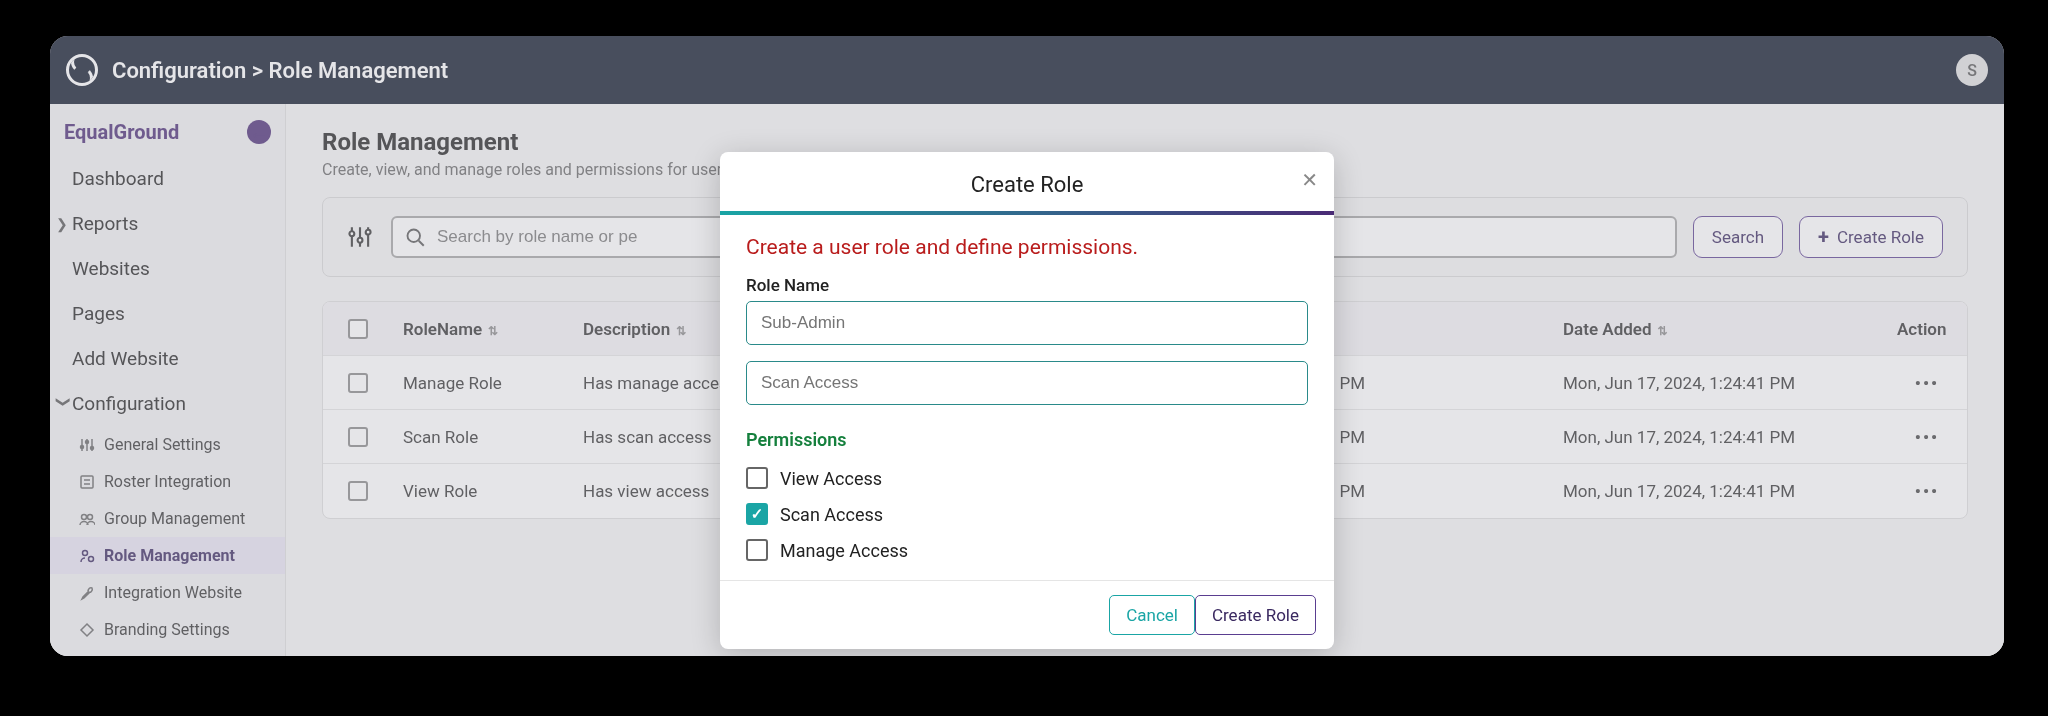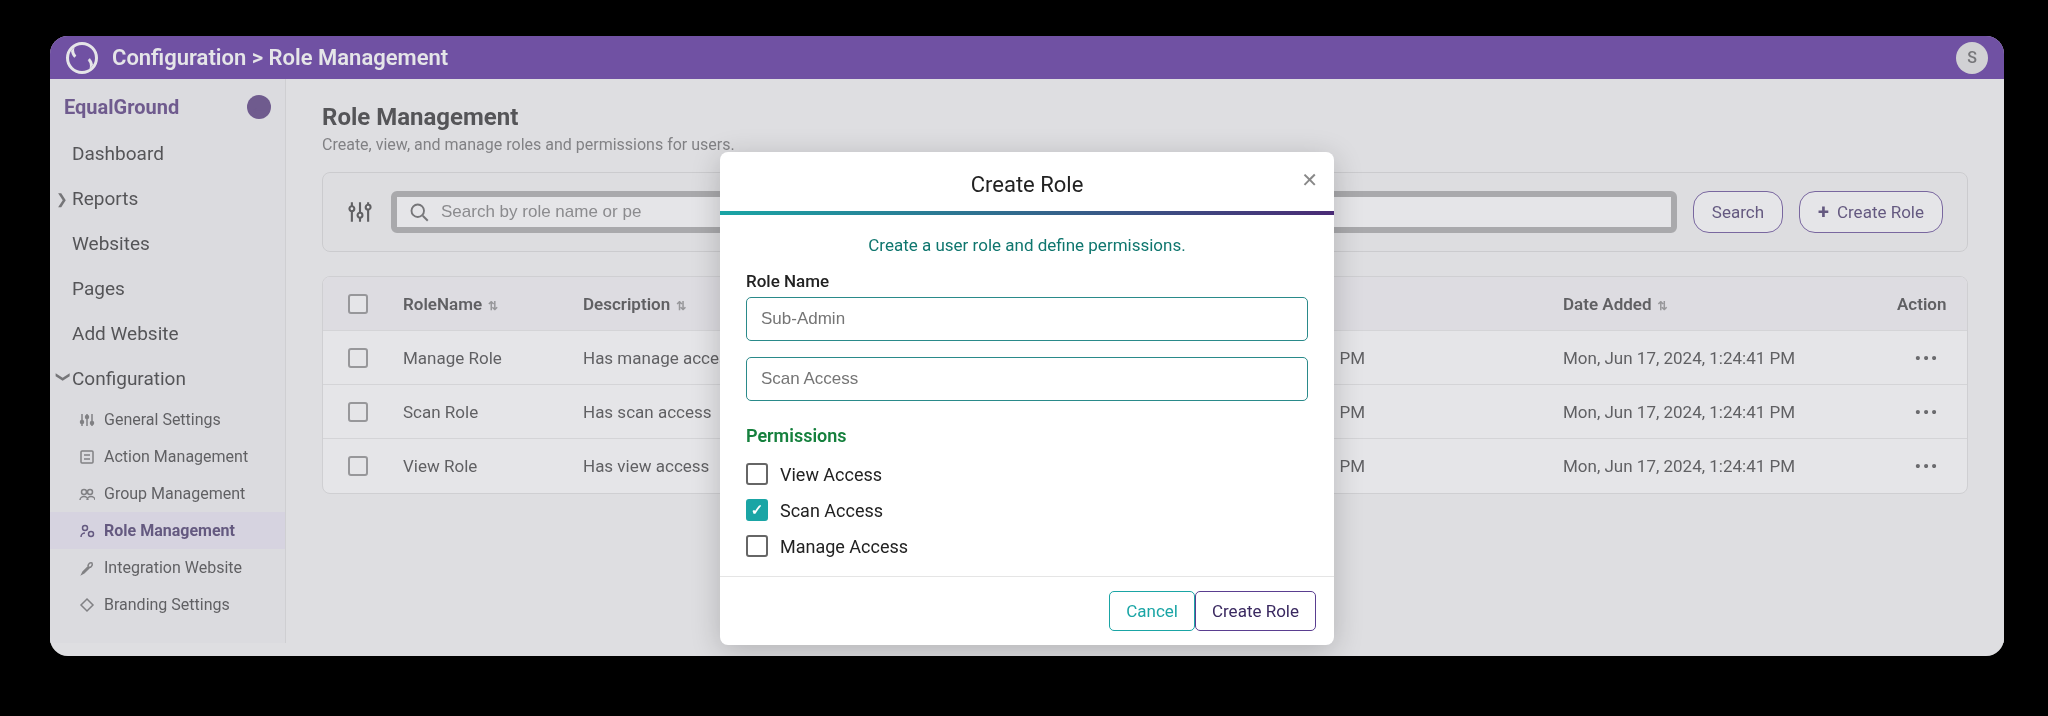--- a/index.html
+++ b/index.html
@@ -18,22 +18,22 @@
     top: 36px;
     left: 50px;
     width: 1954px;
     height: 620px;
     background: #f5f5f5;
     border-radius: 18px;
     overflow: hidden;
     box-shadow: 0 0 40px rgba(0,0,0,0.3);
   }
   .topbar {
-    height: 43px;
-    background: #4c1d95;
+    height: 68px;
+    background: #0f172a;
     display: flex;
     align-items: center;
     padding: 16px 16px;
     color: #fff;
   }
   .logo {
     width: 32px; height: 32px;
     border: 3px solid #fff;
     border-radius: 50%;
     display: flex; align-items: center; justify-content: center;
@@ -110,34 +110,34 @@
     margin-top: 18px;
     border: 1px solid #d8d8d8;
     border-radius: 8px;
     padding: 18px 24px;
     display: flex; align-items: center; gap: 16px;
     background: #f3f3f3;
   }
   .filter-icon { width: 28px; color: #333; }
   .search-box {
     flex: 1;
-    border: 6px solid #a3a3a3;
+    border: 2px solid #a3a3a3;
     border-radius: 6px;
     height: 42px;
     display: flex; align-items: center;
     background: #fff;
   }
   .search-box .sicon { padding: 0 12px; color: #555; }
   .search-box input {
     border: none; outline: none; flex: 1; font-size: 17px;
     background: transparent;
   }
   .btn {
     height: 42px; padding: 0 18px;
-    border-radius: 16px; font-size: 17px;
+    border-radius: 9px; font-size: 17px;
     display: inline-flex; align-items: center; gap: 8px;
     cursor: pointer;
   }
   .btn-outline {
     border: 1.5px solid #5a3e90; color: #3a2960; background: #fff;
   }
   .table {
     margin-top: 24px;
     border: 1px solid #ddd;
     border-radius: 8px;
@@ -181,21 +181,21 @@
   .modal-title { text-align: center; font-size: 22px; color: #222; }
   .modal-close {
     position: absolute; right: 16px; top: 16px;
     font-size: 20px; color: #888; cursor: pointer;
   }
   .modal-bar {
     height: 4px;
     background: linear-gradient(90deg, #1aa5a5 0%, #4a2b75 100%);
   }
   .modal-body { padding: 20px 26px 12px; }
-  .modal-desc { color: #0f766e; font-size: 17px; margin-bottom: 16px; text-align: center; }
+  .modal-desc { color: #b91c1c; font-size: 21px; margin-bottom: 16px; }
   .field-label { font-size: 17px; color: #222; font-weight: 500; margin-bottom: 6px; display:block;}
   .field-input {
     width: 100%; height: 44px;
     border: 1.5px solid #2a8a8a; border-radius: 5px;
     padding: 0 14px; font-size: 17px;
     margin-bottom: 16px;
     color: #888;
     background: #fff;
   }
   .perm-head { font-size: 18px; font-weight: 600; margin: 8px 0 10px; color: #15803d;}
@@ -285,21 +285,21 @@
         <span>General Settings</span>
       </div>
       <div class="sub-item">
         <span class="sub-icon">
           <svg width="16" height="16" viewBox="0 0 16 16" fill="none" stroke="currentColor" stroke-width="1.5">
               <rect x="2" y="2" width="12" height="12" rx="1"></rect>
               <line x1="5" y1="6" x2="11" y2="6"></line>
               <line x1="5" y1="10" x2="11" y2="10"></line>
             </svg>
         </span>
-        <span>Action Management</span>
+        <span>Roster Integration</span>
       </div>
       <div class="sub-item">
         <span class="sub-icon">
           <svg width="16" height="16" viewBox="0 0 16 16" fill="none" stroke="currentColor" stroke-width="1.5">
               <circle cx="5" cy="6" r="2.5"></circle>
               <circle cx="11" cy="6" r="2.5"></circle>
               <path d="M1 14c0-2 2-3.5 4-3.5s4 1.5 4 3.5"></path>
               <path d="M8 14c0-2 2-3.5 4-3.5s4 1.5 4 3.5"></path>
             </svg>
         </span>

